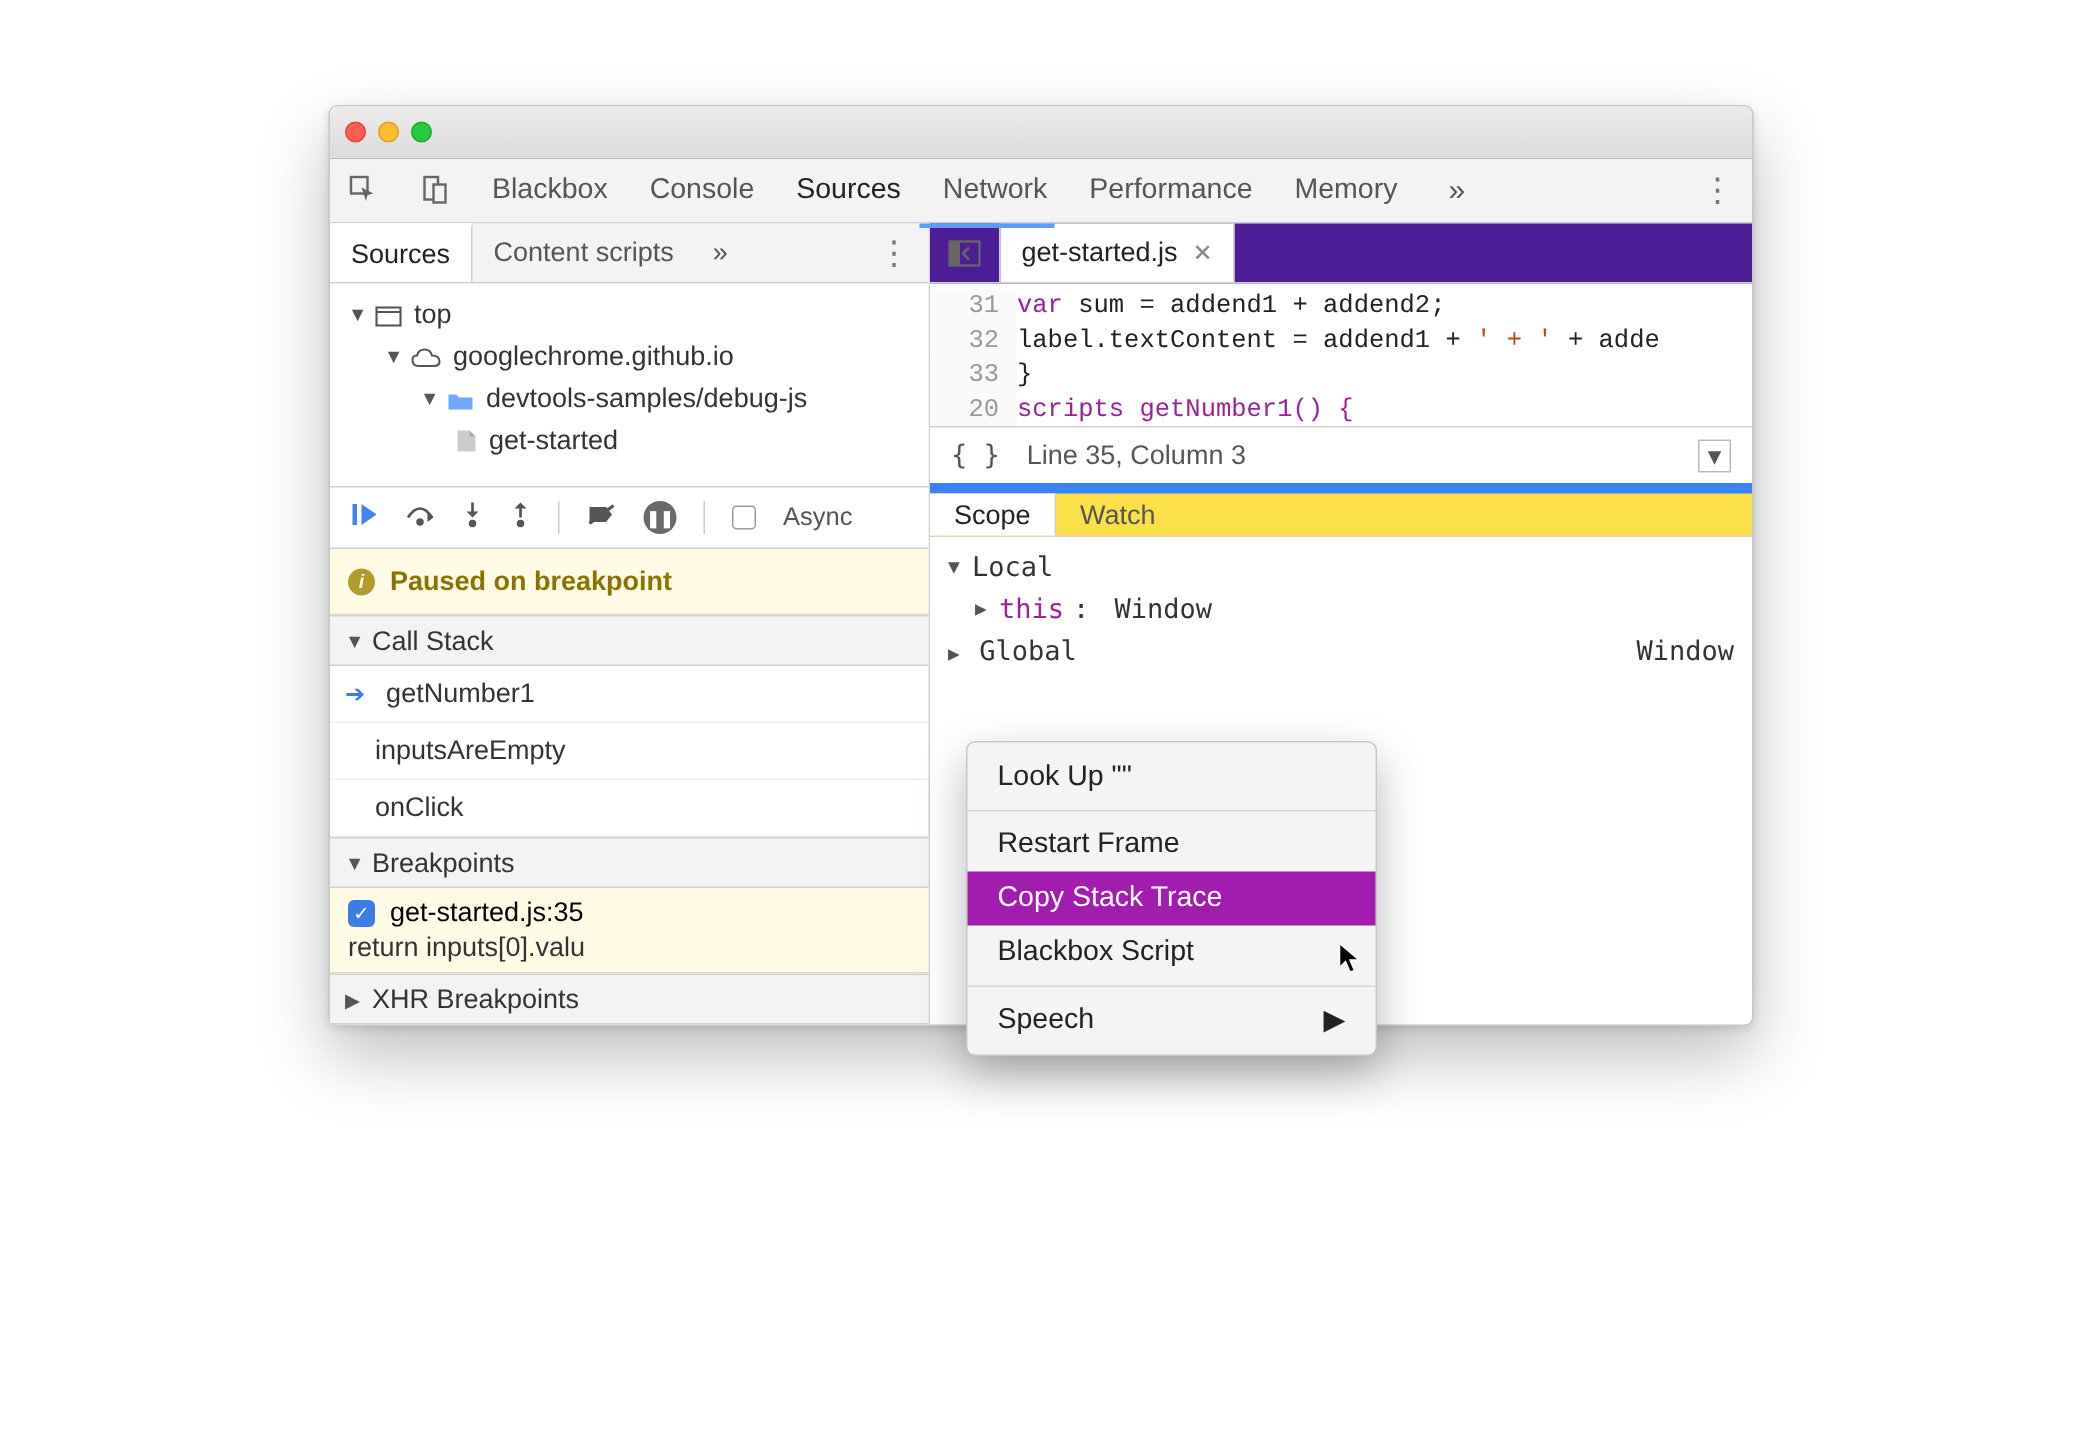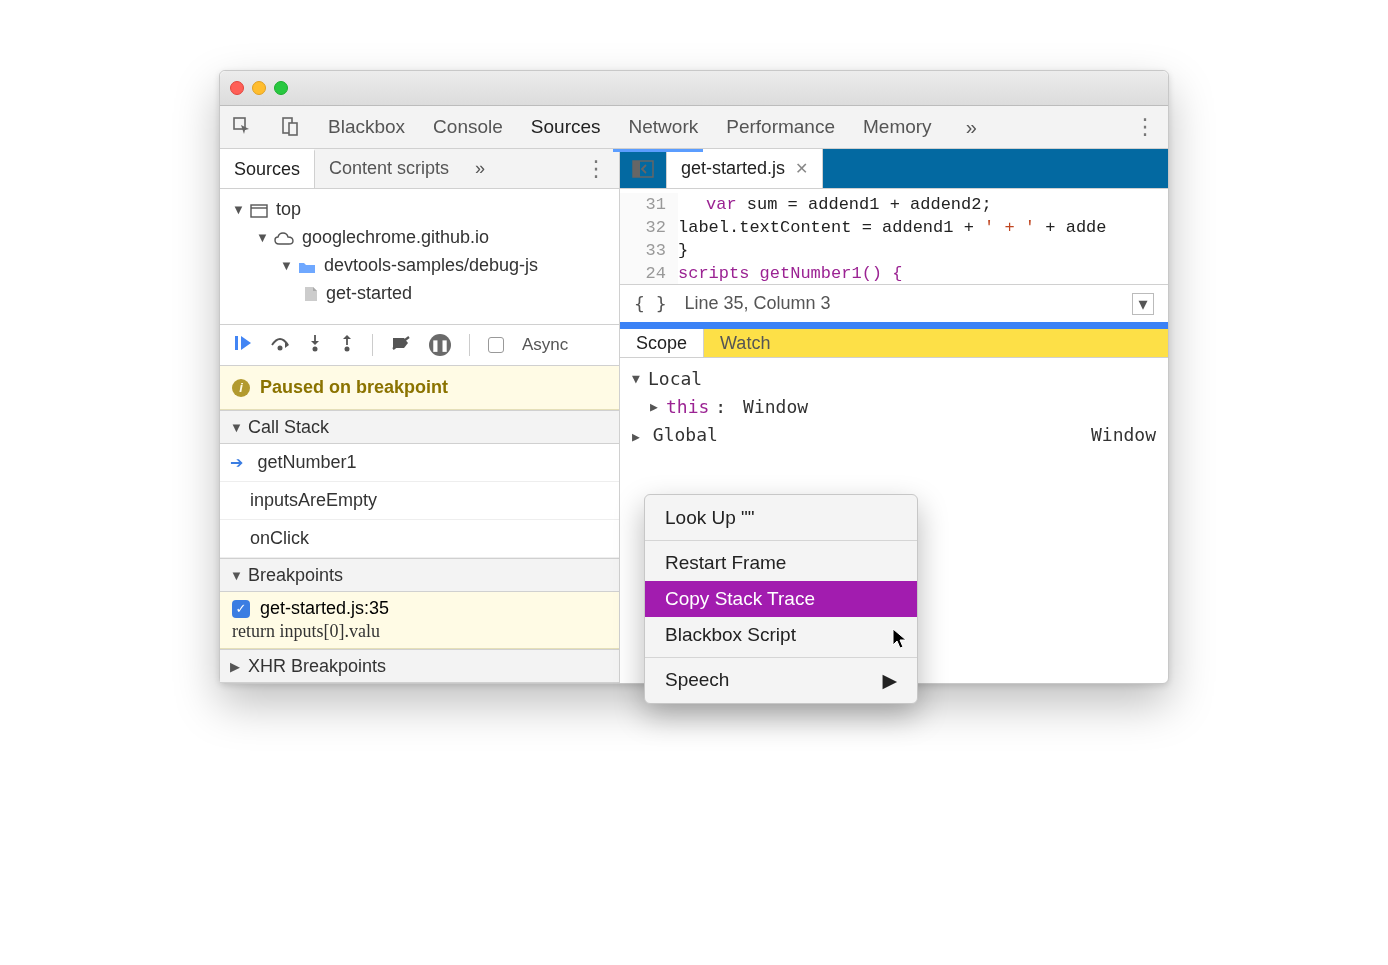--- a/index.html
+++ b/index.html
@@ -174,25 +174,25 @@
   background: #fffbe5;
   padding: 6px 12px;
   border-bottom: 1px solid #e5dfb8;
   font-size: 18px;
 }
 .bp-item .bp-top { display: flex; align-items: center; gap: 10px; }
 .bp-chk {
   width: 18px; height: 18px; background: #3b7de2; border-radius: 4px;
   display:inline-flex;align-items:center;justify-content:center;color:#fff;font-size:13px;
 }
-.bp-code { font-family: Liberation Serif, serif; color: #333; margin-top: 2px; }
+.bp-code { font-family: Liberation Sans, sans-serif; color: #333; margin-top: 2px; }
 
 .editor-tabbar {
   height: 40px;
-  background: #0369a1;
+  background: #4c1d95;
   border-bottom: 1px solid #d0d0d0;
   display: flex;
   align-items: center;
   font-size: 18px;
   color: #555;
 }
 .editor-tabbar .nav-ic { padding: 0 12px; border-right: 1px solid #d0d0d0; height: 100%; display:flex;align-items:center;}
 .editor-tab {
   background: #fff;
   height: 100%;
@@ -210,21 +210,21 @@
   font-size: 17px;
   padding: 4px 0;
   color: #222;
   line-height: 23px;
   height: 95px;
   overflow: hidden;
   white-space: nowrap;
 }
 .code .ln { display: flex; }
 .code .gutter { width: 58px; text-align: right; padding-right: 12px; color: #999; background: #fafafa; }
-.kw { color: #9b2393; margin-left: 28px; }
+.kw { color: #9b2393; }
 .str { color: #c04621; }
 .fn { color: #9b2393; }
 
 .status-bar {
   height: 38px;
   border-top: 1px solid #d0d0d0;
   display: flex;
   align-items: center;
   padding: 0 14px;
   font-size: 18px;
@@ -464,21 +464,21 @@
           </div>
         <div class="ln">
             <span class="gutter">32</span>
             <span><span>  label.textContent = addend1 + </span><span class="str">' + '</span><span> + adde</span></span>
           </div>
         <div class="ln">
             <span class="gutter">33</span>
             <span>}</span>
           </div>
         <div class="ln">
-            <span class="gutter">24</span>
+            <span class="gutter">20</span>
             <span class="fn">scripts getNumber1() {</span>
           </div>
       </div>
 
       <div class="status-bar">
         <span style="font-family:Menlo,monospace">{ }</span>
         <span>Line 35, Column 3</span>
         <span class="drop">▾</span>
       </div>
 

